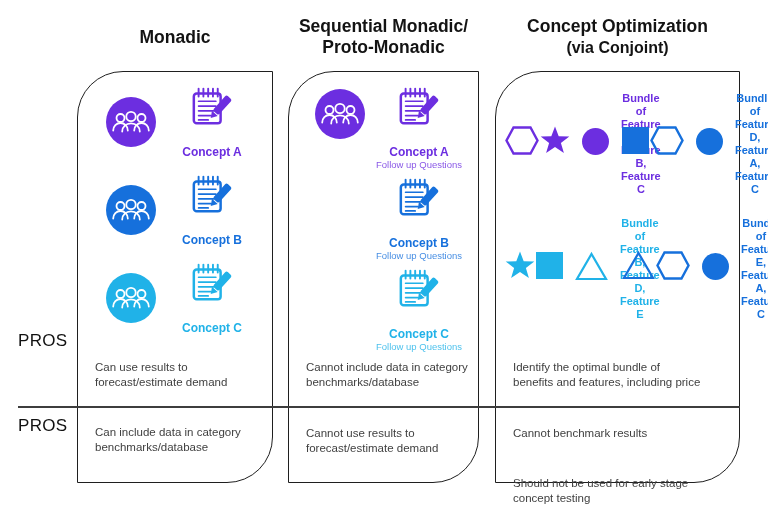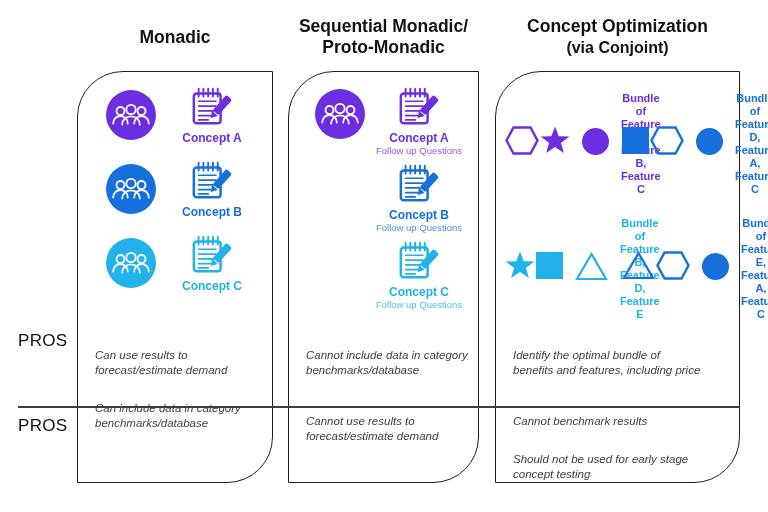--- a/index.html
+++ b/index.html
@@ -24,34 +24,34 @@
   }
   .p1 { left:77px;  width:196px; }
   .p2 { left:288px; width:191px; }
   .p3 { left:495px; width:245px; }
   
   .row-label { position:absolute; left:18px; font-size:17px; font-weight:400; color:#111; letter-spacing:.3px; }
   .lbl-pros { top:331px; }
   .lbl-cons { top:416px; }
   .divider { position:absolute; top:406px; left:18px; width:722px; height:1.5px; background:#3d3d3d; z-index:6; }
   .cell-text { position:absolute; left:17px; right:10px; font-size:11.5px; line-height:15px; color:#3f3f3f; white-space:pre-line; }
-  .cell-text p { margin:0 0 8px 0;font-style:italic; }
+  .cell-text p { margin:12px 0 8px 0; }
   .pros-area { top:261px; }
   .cons-area { top:327px; }
   .p3 .cell-text { max-width:196px; }
   
   .c-purple { color:#6C2EE0; }
   .c-blue   { color:#1670DC; }
   .c-cyan   { color:#20B2E8; }
   
   .rows { position:absolute; left:0; top:0; right:0; display:flex; flex-direction:column; padding:13px 0 0 28px; gap:14px; }
   .concept-row { display:flex; align-items:center; gap:13px; }
   .people { width:50px; height:50px; flex:0 0 auto; }
   .concept-block { width:86px; display:flex; flex-direction:column; align-items:center; }
-  .concept-label { margin-top:2px; font-size:12px; font-weight:700; line-height:14px; text-align:center; }
+  .concept-label { margin-top:16px; font-size:12px; font-weight:700; line-height:14px; text-align:center; }
   .concept-sub { font-size:9.5px; line-height:11px; opacity:.8; text-align:center; }
   .p2-circle { position:absolute; left:26px; top:17px; }
   .p2-concepts { position:absolute; left:84px; top:13px; width:92px; display:flex; flex-direction:column; gap:6px; }
   .p2-concepts .concept-block { width:92px; }
   
   .bundle-grid { position:absolute; left:0; top:0; right:0; padding:13px 0 0 9px; display:flex; flex-direction:column; }
   .bundle-row { display:flex; gap:5px; }
   .bundle-row + .bundle-row { margin-top:14px; }
   .bundle { width:112px; display:flex; flex-direction:row; align-items:center;gap:12px; }
   .shape-top { display:flex; align-items:center; justify-content:center; gap:1px; }

